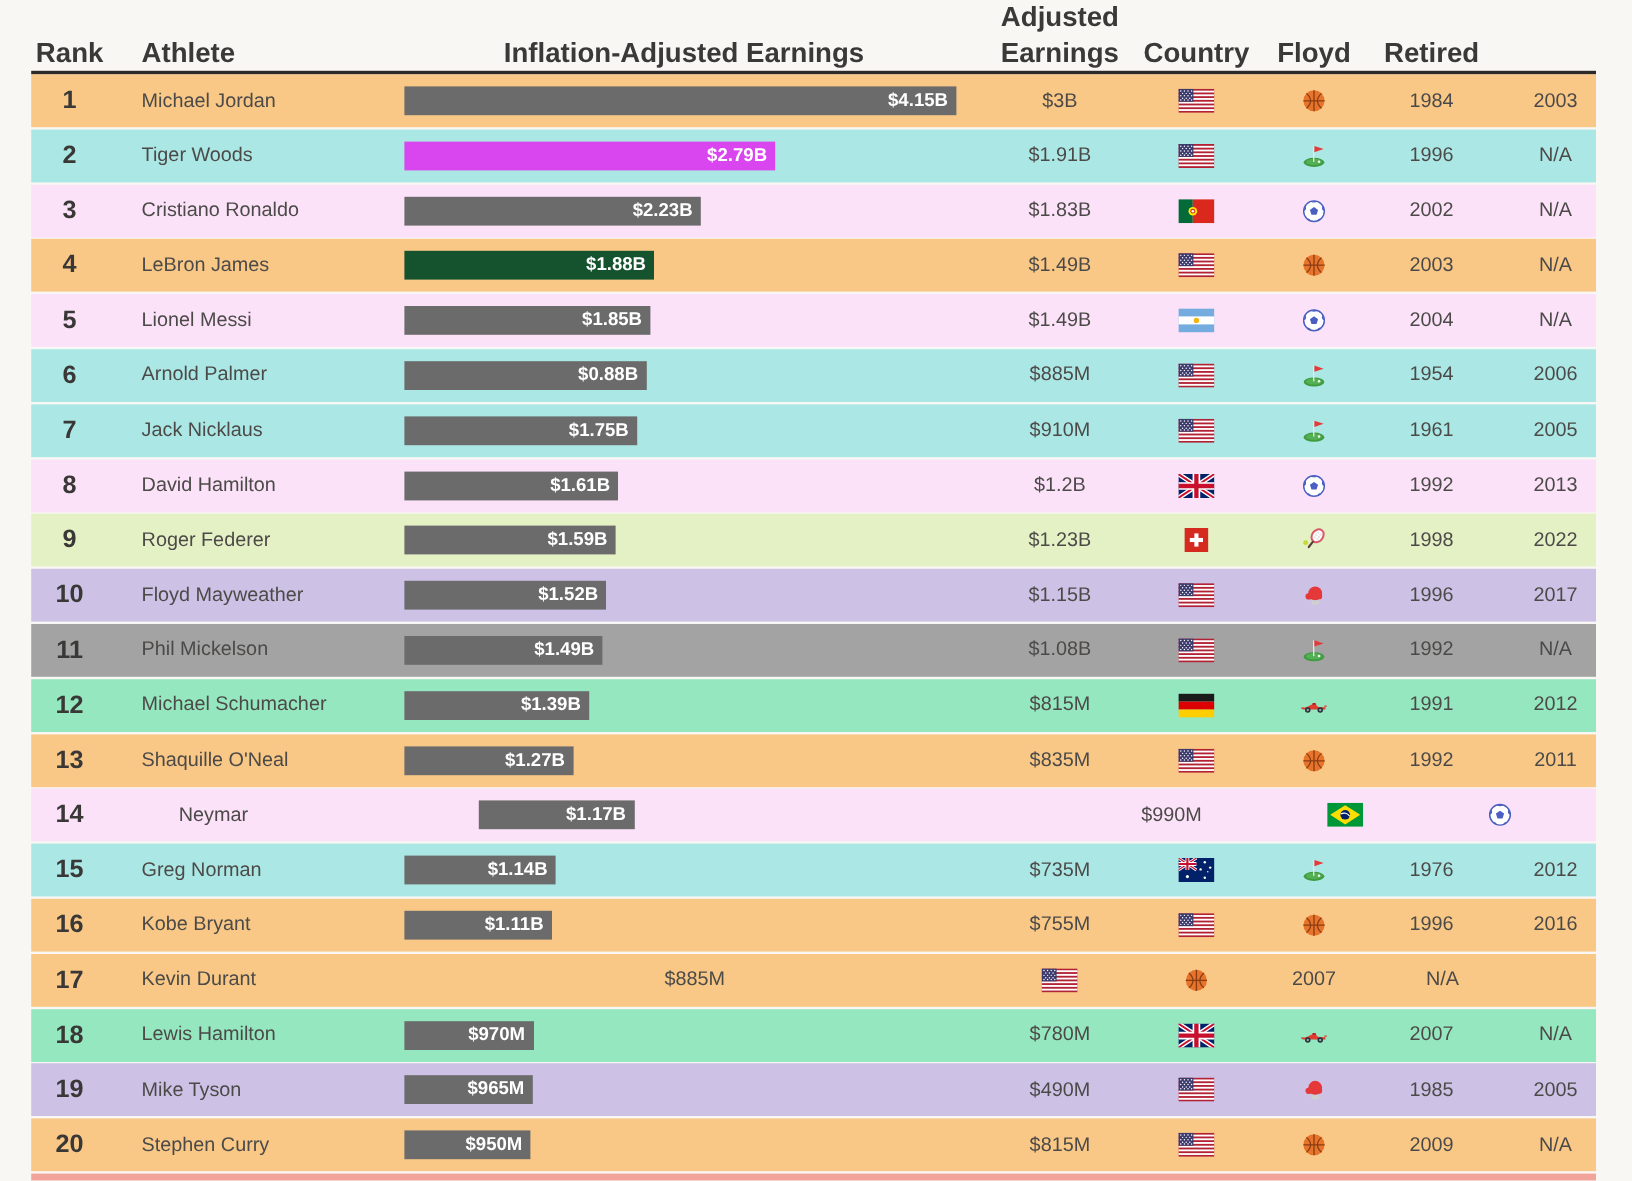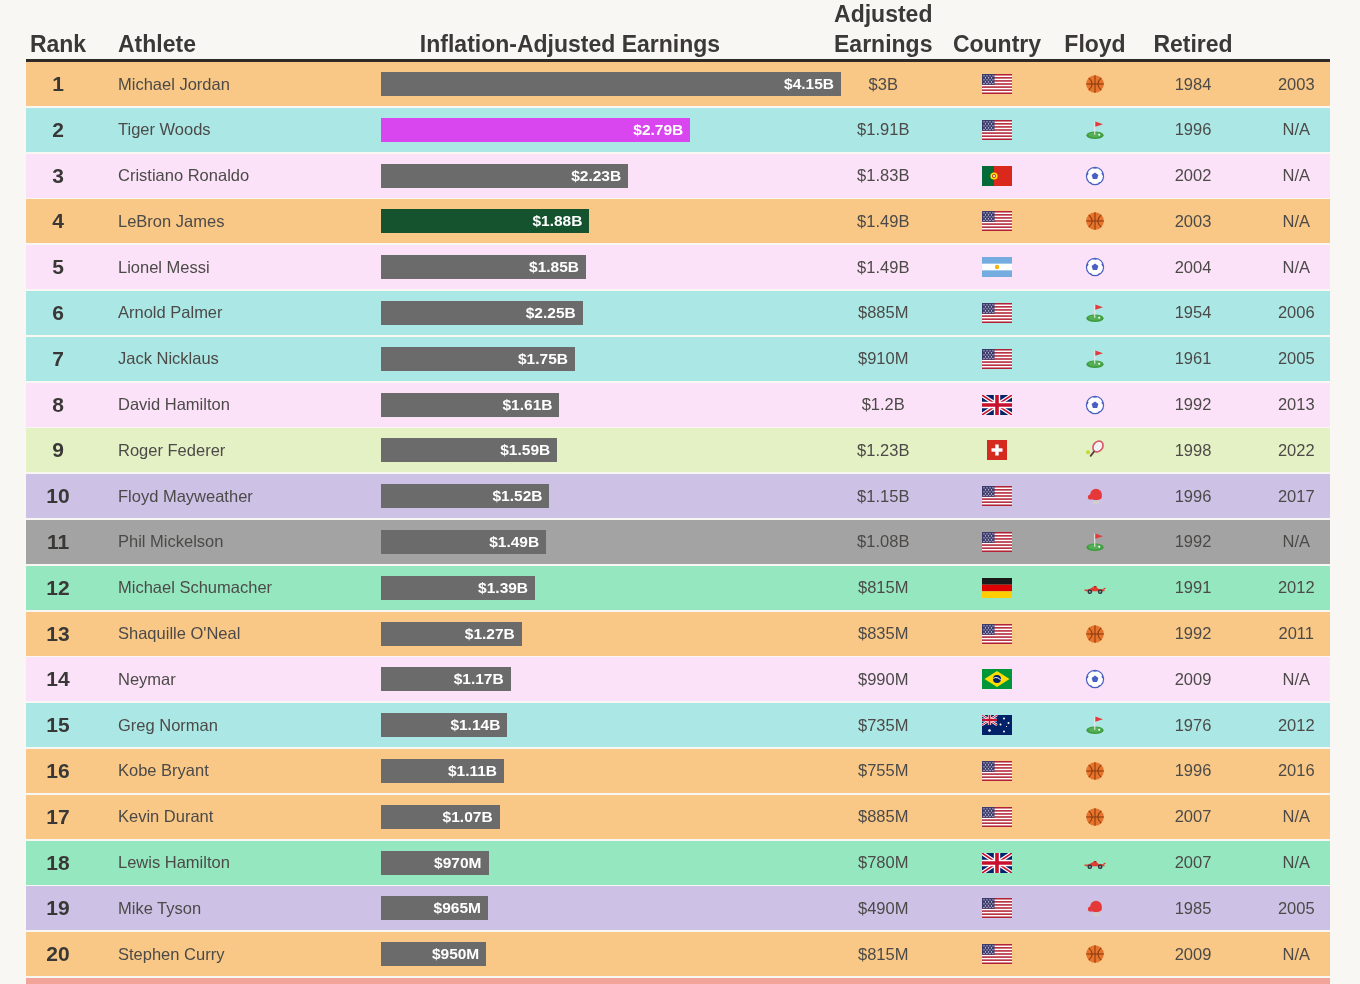--- a/index.html
+++ b/index.html
@@ -24,21 +24,21 @@
   .hcell.h-bar{padding-right:18px;}
   .rows{
     position:absolute;top:62px;left:26px;width:1304px;
     display:flex;flex-direction:column;gap:1.8px;
   }
   .row{height:44px;align-items:center;}
   .cell{font-size:16.5px;color:#4c4a48;text-align:center;}
   .cell.rank{font-size:21px;font-weight:700;color:#3a3836;}
   .cell.athlete{text-align:left;padding-left:28px;}
   .cell.retired{padding-left:18px;}
-  .barwrap{width:460px;height:24px;position:relative;margin-left:44px;}
+  .barwrap{width:460px;height:24px;position:relative;}
   .bar{height:24px;position:relative;}
   .barlabel{
     position:absolute;right:7px;top:0;line-height:24px;
     color:#ffffff;font-weight:700;font-size:15.5px;white-space:nowrap;
   }
   .iconcell{display:flex;align-items:center;justify-content:center;}
   .flag svg,.sporticon svg{display:block;}
   .partial-row{position:absolute;left:26px;top:978px;width:1304px;height:6px;}
 </style>
 </head>
@@ -337,21 +337,21 @@
     <div class="cell turned">2004</div>
     <div class="cell retired">N/A</div>
   </div>
 
   <div class="row grid8" style="background: rgb(171, 232, 229);">
     <div class="cell rank">6</div>
     <div class="cell athlete">Arnold Palmer</div>
     <div class="cell barcell">
       <div class="barwrap">
         <div class="bar" style="background: rgb(107, 107, 107); width: 43.8554%;">
-          <span class="barlabel">$2.25B</span>
+          <span class="barlabel">$0.88B</span>
         </div>
       </div>
     </div>
     <div class="cell adjusted">$885M</div>
     <div class="cell iconcell">
       <span class="flag">
             <svg width="30" height="20" viewBox="0 0 30 20">
               <rect width="30" height="20" fill="#b22234"></rect>
               <g fill="#fff">
                 <rect y="1.54" width="30" height="1.54"></rect>
@@ -762,21 +762,21 @@
                 <path d="M4.8,4.8 Q11.5,11 4.8,17.2"></path>
                 <path d="M17.2,4.8 Q10.5,11 17.2,17.2"></path>
               </g>
             </svg>
           </span>
     </div>
     <div class="cell turned">1992</div>
     <div class="cell retired">2011</div>
   </div>
 
-  <div class="row grid8" style="background: rgb(251, 226, 248);">
+  <div class="row grid8" style="background: rgb(251, 226, 248); gap: 31px;">
     <div class="cell rank">14</div>
     <div class="cell athlete">Neymar</div>
     <div class="cell barcell">
       <div class="barwrap">
         <div class="bar" style="background: rgb(107, 107, 107); width: 28.1928%;">
           <span class="barlabel">$1.17B</span>
         </div>
       </div>
     </div>
     <div class="cell adjusted">$990M</div>
@@ -919,27 +919,20 @@
             </svg>
           </span>
     </div>
     <div class="cell turned">1996</div>
     <div class="cell retired">2016</div>
   </div>
 
   <div class="row grid8" style="background: rgb(249, 200, 134);">
     <div class="cell rank">17</div>
     <div class="cell athlete">Kevin Durant</div>
-    <div class="cell barcell">
-      <div class="barwrap">
-        <div class="bar" style="background: rgb(107, 107, 107); width: 25.7831%;">
-          <span class="barlabel">$1.07B</span>
-        </div>
-      </div>
-    </div>
     <div class="cell adjusted">$885M</div>
     <div class="cell iconcell">
       <span class="flag">
             <svg width="30" height="20" viewBox="0 0 30 20">
               <rect width="30" height="20" fill="#b22234"></rect>
               <g fill="#fff">
                 <rect y="1.54" width="30" height="1.54"></rect>
                 <rect y="4.62" width="30" height="1.54"></rect>
                 <rect y="7.69" width="30" height="1.54"></rect>
                 <rect y="10.77" width="30" height="1.54"></rect>

